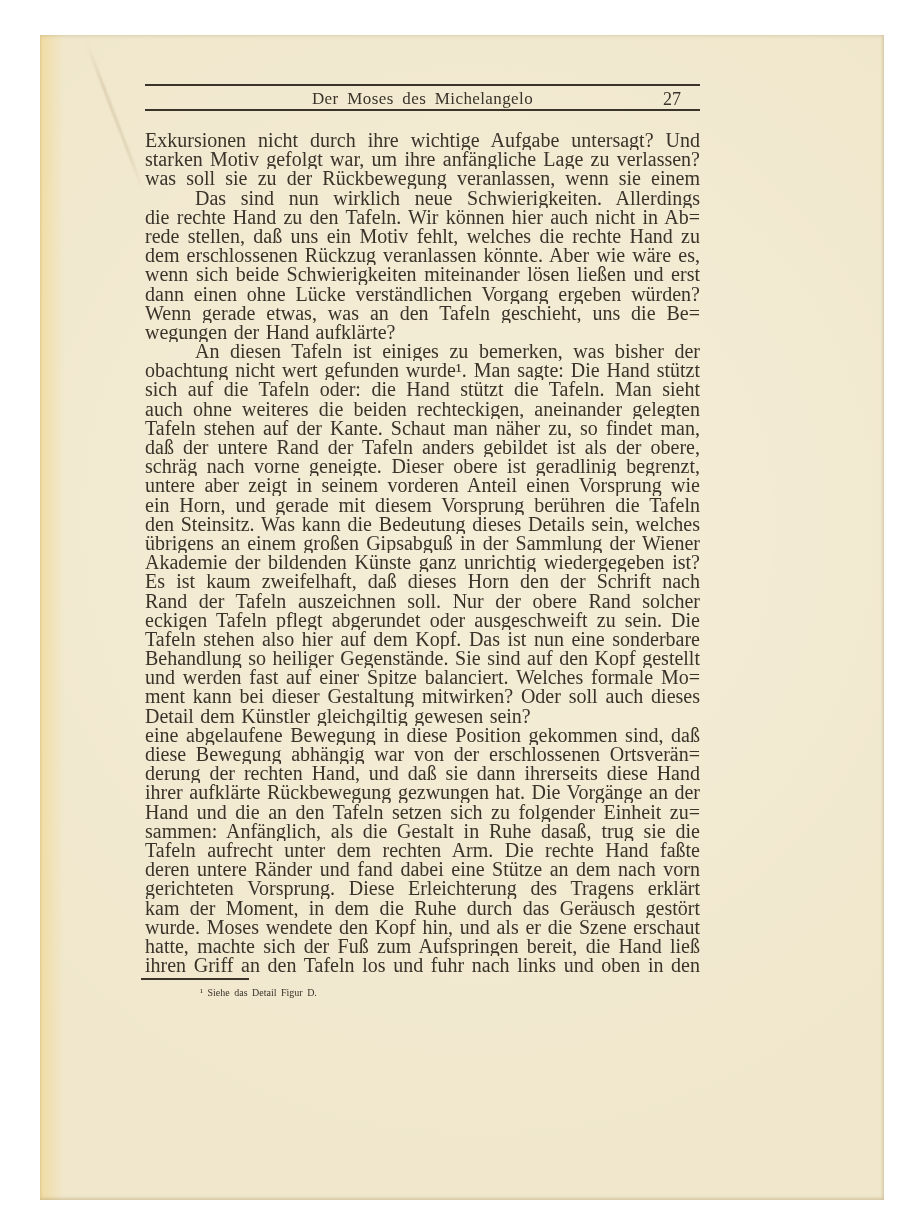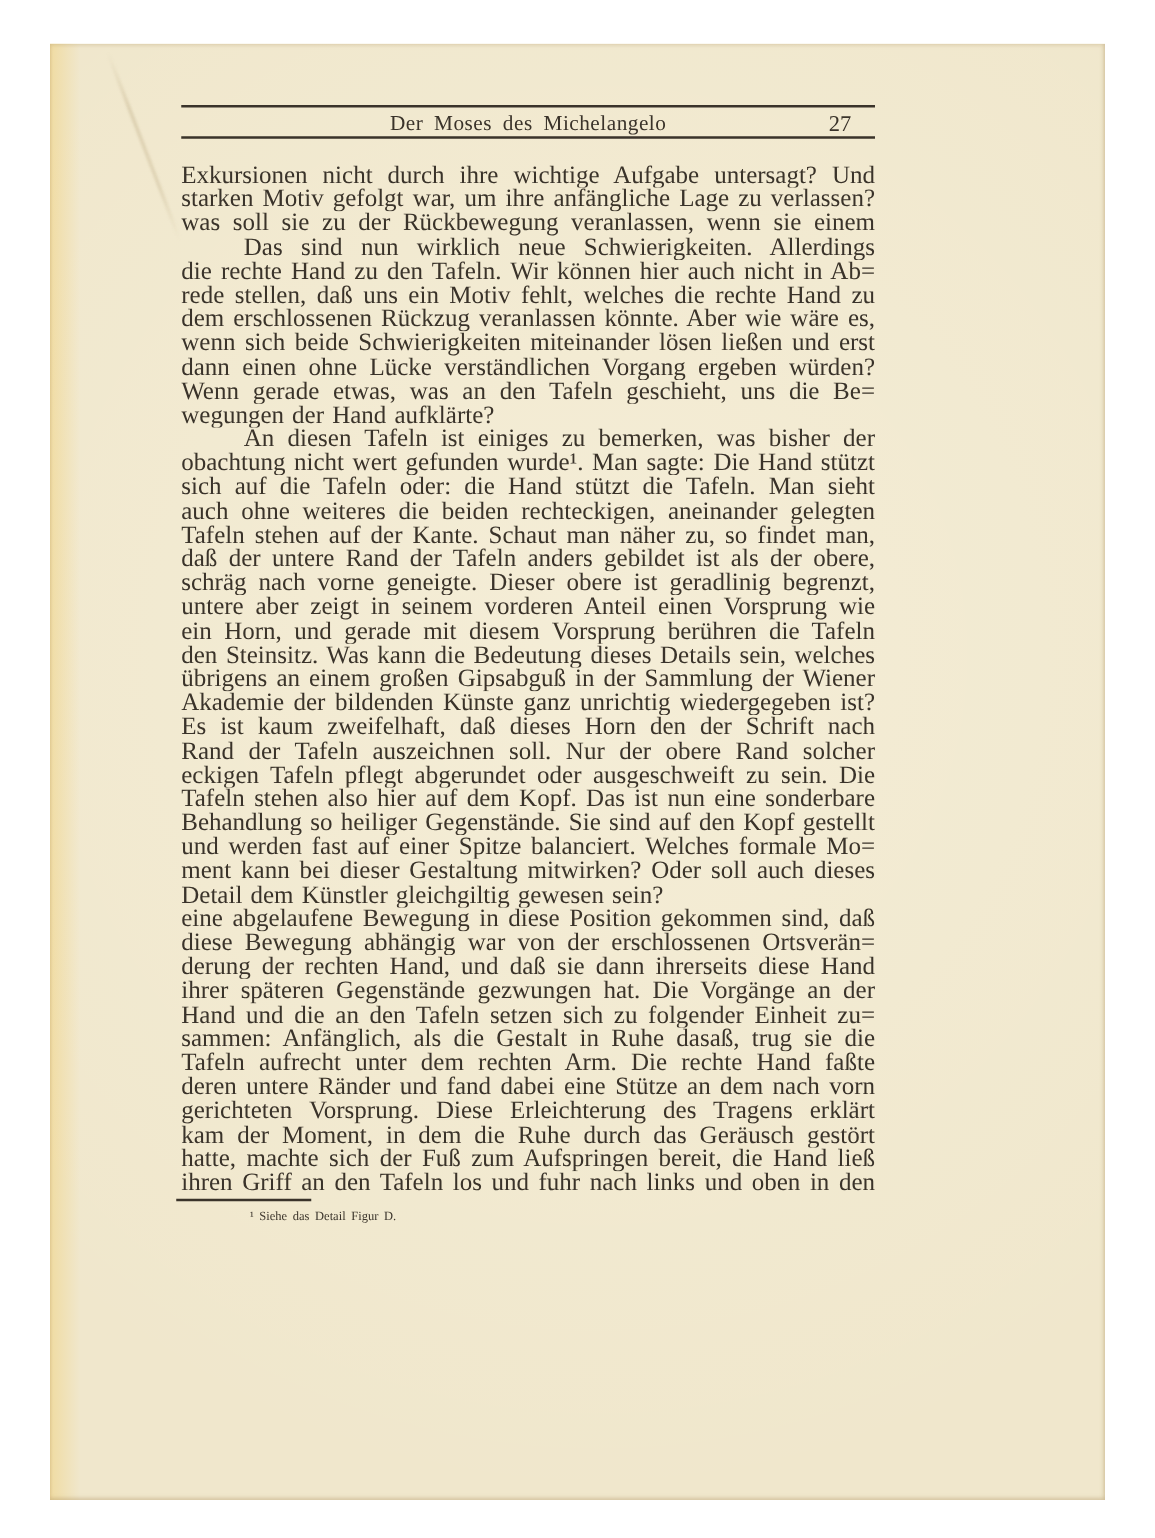--- a/index.html
+++ b/index.html
@@ -136,27 +136,28 @@
           <div class="line j">Rand der Tafeln auszeichnen soll. Nur der obere Rand solcher recht=</div>
           <div class="line j">eckigen Tafeln pflegt abgerundet oder ausgeschweift zu sein. Die</div>
           <div class="line j">Tafeln stehen also hier auf dem Kopf. Das ist nun eine sonderbare</div>
           <div class="line j">Behandlung so heiliger Gegenstände. Sie sind auf den Kopf gestellt</div>
           <div class="line j">und werden fast auf einer Spitze balanciert. Welches formale Mo=</div>
           <div class="line j">ment kann bei dieser Gestaltung mitwirken? Oder soll auch dieses</div>
           <div class="line">Detail dem Künstler gleichgiltig gewesen sein?</div>
           <div class="line j">eine abgelaufene Bewegung in diese Position gekommen sind, daß</div>
           <div class="line j">diese Bewegung abhängig war von der erschlossenen Ortsverän=</div>
           <div class="line j">derung der rechten Hand, und daß sie dann ihrerseits diese Hand zu</div>
-          <div class="line j">ihrer späteren Gegenstände gezwungen hat. Die Vorgänge an der</div>
+          <div class="line j">ihrer aufklärte Rückbewegung gezwungen hat. Die Vorgänge an der</div>
           <div class="line j">Hand und die an den Tafeln setzen sich zu folgender Einheit zu=</div>
           <div class="line j">sammen: Anfänglich, als die Gestalt in Ruhe dasaß, trug sie die</div>
           <div class="line j">Tafeln aufrecht unter dem rechten Arm. Die rechte Hand faßte</div>
           <div class="line j">deren untere Ränder und fand dabei eine Stütze an dem nach vorn</div>
           <div class="line j">gerichteten Vorsprung. Diese Erleichterung des Tragens erklärt</div>
           <div class="line j">kam der Moment, in dem die Ruhe durch das Geräusch gestört</div>
+          <div class="line j">wurde. Moses wendete den Kopf hin, und als er die Szene erschaut</div>
           <div class="line j">hatte, machte sich der Fuß zum Aufspringen bereit, die Hand ließ</div>
           <div class="line j">ihren Griff an den Tafeln los und fuhr nach links und oben in den</div>
         </div>
       <div class="footnote-rule"></div>
       <div class="footnote">¹ Siehe das Detail Figur D.</div>
     </div>
   </div>
 </div>
 
 </body></html>

